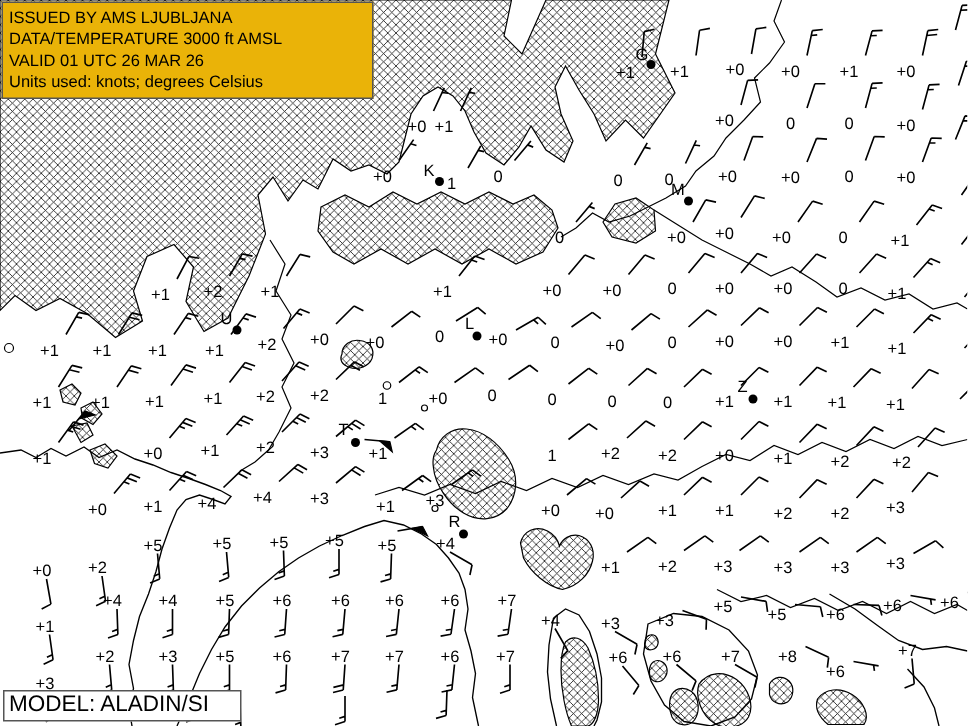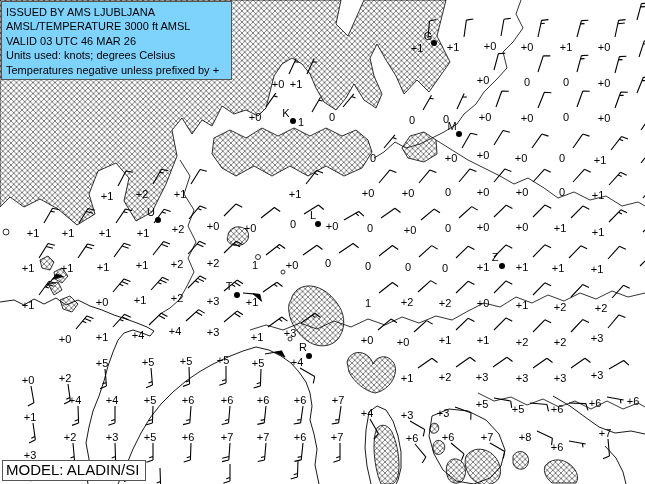--- a/index.html
+++ b/index.html
@@ -1,24 +1,24 @@
 <!DOCTYPE html>
 <html><head>
 <meta charset="utf-8">
 <style>
   html,body{margin:0;padding:0;background:#fff;}
   .screen{position:relative;width:645px;height:484px;background:#fff;overflow:hidden;
           font-family:"Liberation Sans",sans-serif;color:#000;}
   svg{position:absolute;left:0;top:0;}
   svg text{font-family:"Liberation Sans",sans-serif;font-size:11px;fill:#000;}
-  .header-box{position:absolute;left:1px;top:1px;width:224px;background:#7dd3fc;
-              border:1px solid #555;padding:3px 1px 2px 4px;font-size:11px;line-height:14.4px;}
+  .header-box{position:absolute;left:1px;top:1px;width:224px;background:#eab308;
+              border:1px solid #555;padding:3px 18px 2px 4px;font-size:11px;line-height:14.4px;}
   .header-box .b{font-weight:normal;}
   .model-box{position:absolute;left:2px;top:460px;background:#fff;border:1px solid #555;
-             font-size:15px;padding:0 6px 2px 3px;}
+             font-size:15px;padding:0 21px 2px 3px;}
 </style>
 </head>
 <body>
 
 <div class="screen">
 
   <svg id="map" width="645" height="484" viewBox="0 0 645 484">
     <defs>
       <pattern id="xh" width="5.5" height="5.5" patternUnits="userSpaceOnUse">
         <path d="M0,0 L5.5,5.5 M5.5,0 L0,5.5" stroke="#000" stroke-width="0.5" fill="none"></path>
@@ -373,21 +373,20 @@
       <text x="495" y="261" text-anchor="middle">Z</text>
       <circle cx="502" cy="266" r="3" fill="#000"></circle>
       <text x="229" y="290" text-anchor="middle">T</text>
       <circle cx="237" cy="295" r="3" fill="#000"></circle>
       <text x="303" y="351" text-anchor="middle">R</text>
       <circle cx="309" cy="356" r="3" fill="#000"></circle>
     </svg>
 
   <div class="header-box">
     <div>ISSUED BY AMS LJUBLJANA</div>
-    <div><span>AMSL/TEMPERATURE </span><span class="b">3000 ft AMSL</span></div>
-    <div class="b">VALID 03 UTC 46 MAR 26</div>
+    <div><span>DATA/TEMPERATURE </span><span class="b">3000 ft AMSL</span></div>
+    <div class="b">VALID 01 UTC 26 MAR 26</div>
     <div>Units used: knots; degrees Celsius</div>
-    <div>Temperatures negative unless prefixed by +</div>
   </div>
 
   <div class="model-box">MODEL: ALADIN/SI</div>
 
 </div>
 
 </body></html>

